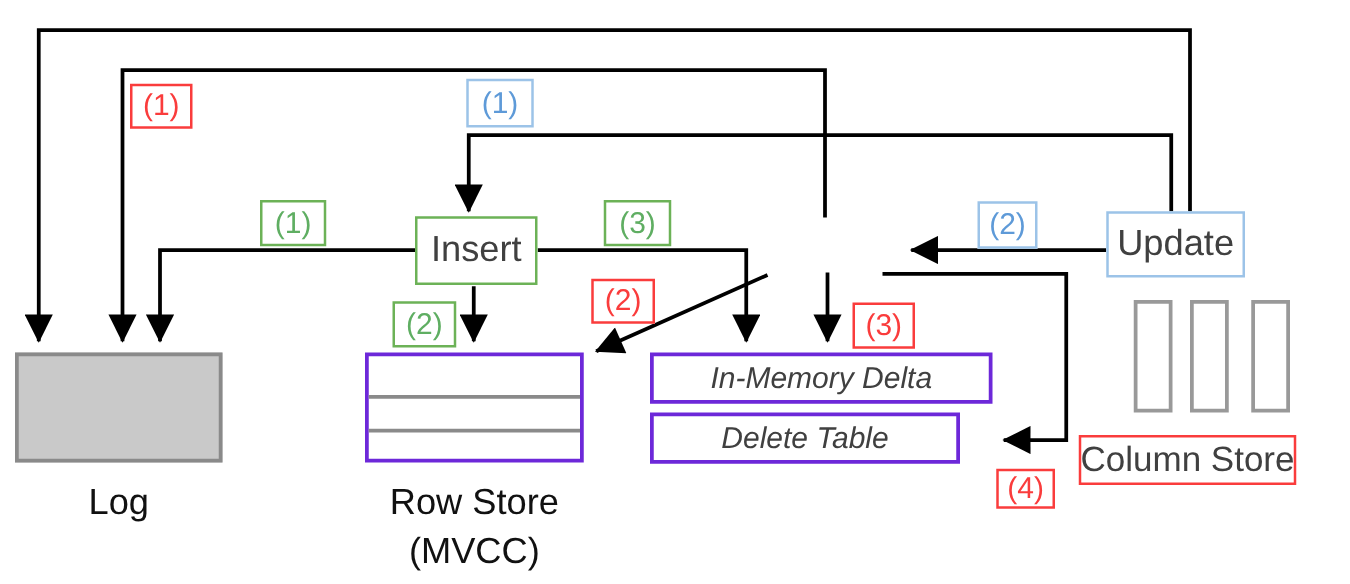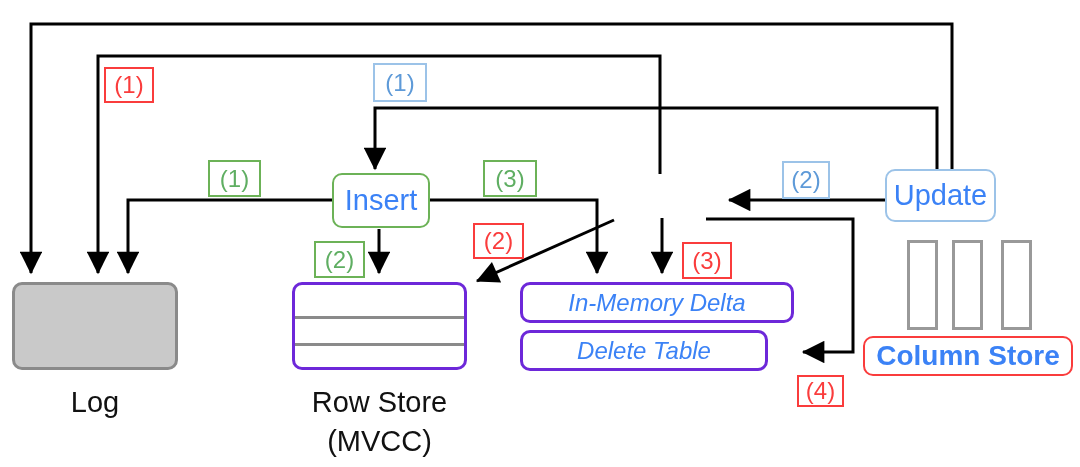--- a/index.html
+++ b/index.html
@@ -8,36 +8,35 @@
     width:1080px;height:467px;
     background:#ffffff;
     font-family:"Liberation Sans", sans-serif;
     overflow:hidden;
   }
   #connectors{position:absolute;left:0;top:0;width:1080px;height:467px;}
   .node{
     position:absolute;
     background:#ffffff;
     display:flex;align-items:center;justify-content:center;
-    color:#3b82f6;
+    color:#404040;
     box-sizing:border-box;
     white-space:nowrap;
-    border-radius:10px;
   }
   .gray-node{border:3px solid #6d28d9;font-size:24px;font-style:italic;}
   .op-node{font-size:29px;}
   #node-insert{left:332px;top:173px;width:98px;height:55px;border:2px solid #6cb257;}
   #node-delete{left:605px;top:173px;width:117px;height:44px;border:2px solid #fa3c3c;font-size:28px;}
   #node-update{left:885px;top:169px;width:111px;height:53px;border:2px solid #9cc3e8;}
   #node-log{left:12px;top:282px;width:166px;height:88px;background:#c9c9c9;border:3px solid #8a8a8a;}
   #node-rowstore{left:292px;top:282px;width:175px;height:88px;}
   .row-divider{position:absolute;left:0;width:100%;height:0;border-top:3px solid #8a8a8a;}
   #node-delta{left:520px;top:282px;width:274px;height:41px;}
   #node-dtable{left:520px;top:330px;width:248px;height:41px;}
-  #node-colstore{left:863px;top:336px;width:210px;height:40px;border:2px solid #fa3c3c;font-size:28px;font-weight:bold;}
+  #node-colstore{left:863px;top:348px;width:174px;height:40px;border:2px solid #fa3c3c;font-size:28px;}
   .col-bar{position:absolute;top:240px;width:31px;height:90px;border:3px solid #999;background:#fff;box-sizing:border-box;}
   #col-bar-1{left:907px;} #col-bar-2{left:952px;} #col-bar-3{left:1001px;}
   .caption{
     position:absolute;color:#111;font-size:29px;
     text-align:center;line-height:39px;white-space:nowrap;
   }
   #caption-log{left:12px;top:383px;width:166px;}
   #caption-rowstore{left:272px;top:383px;width:215px;}
   .tag{
     position:absolute;background:#ffffff;

